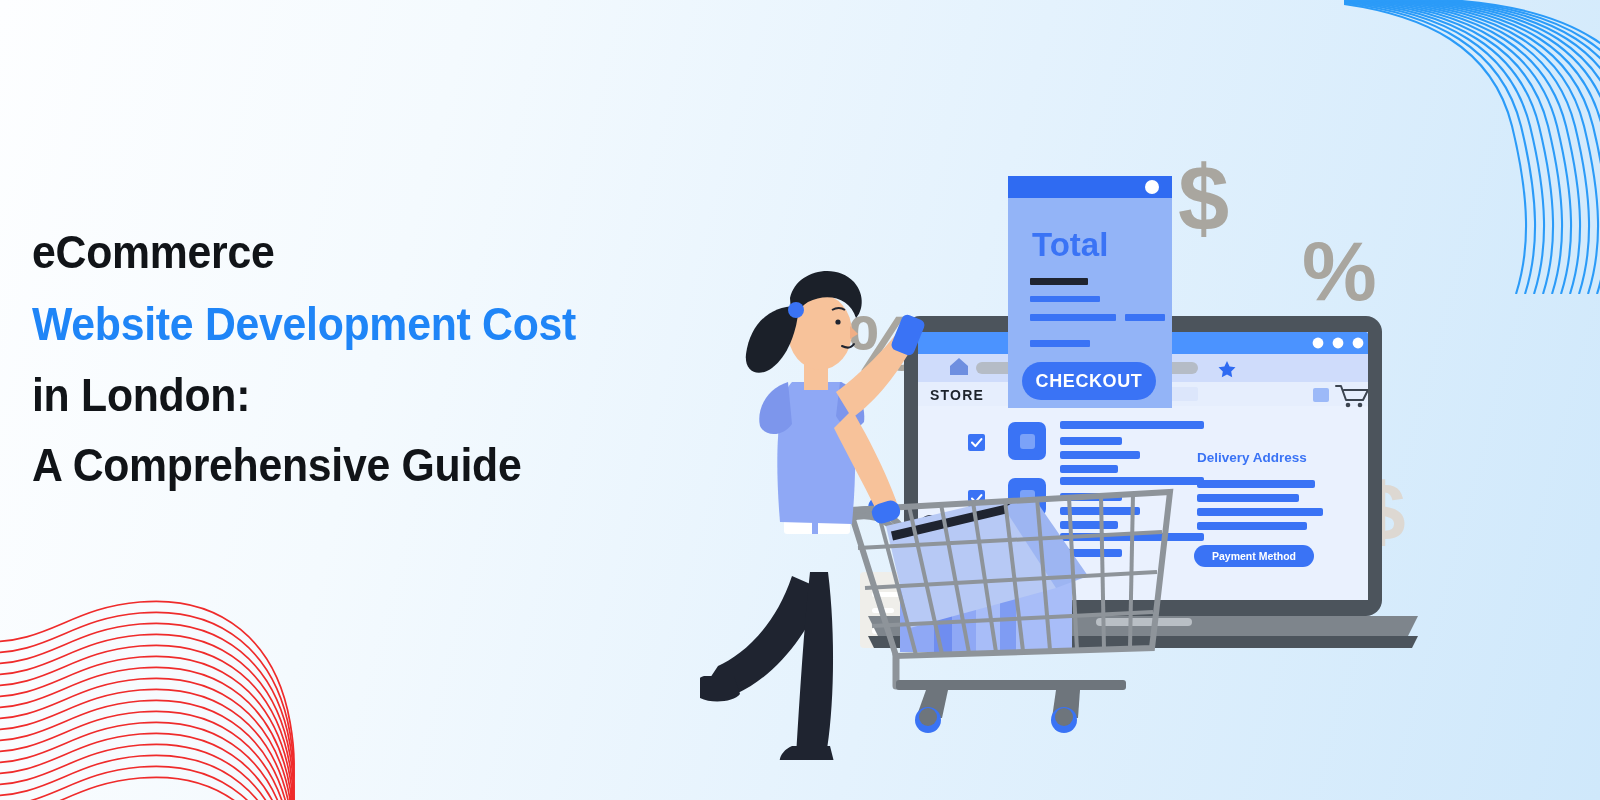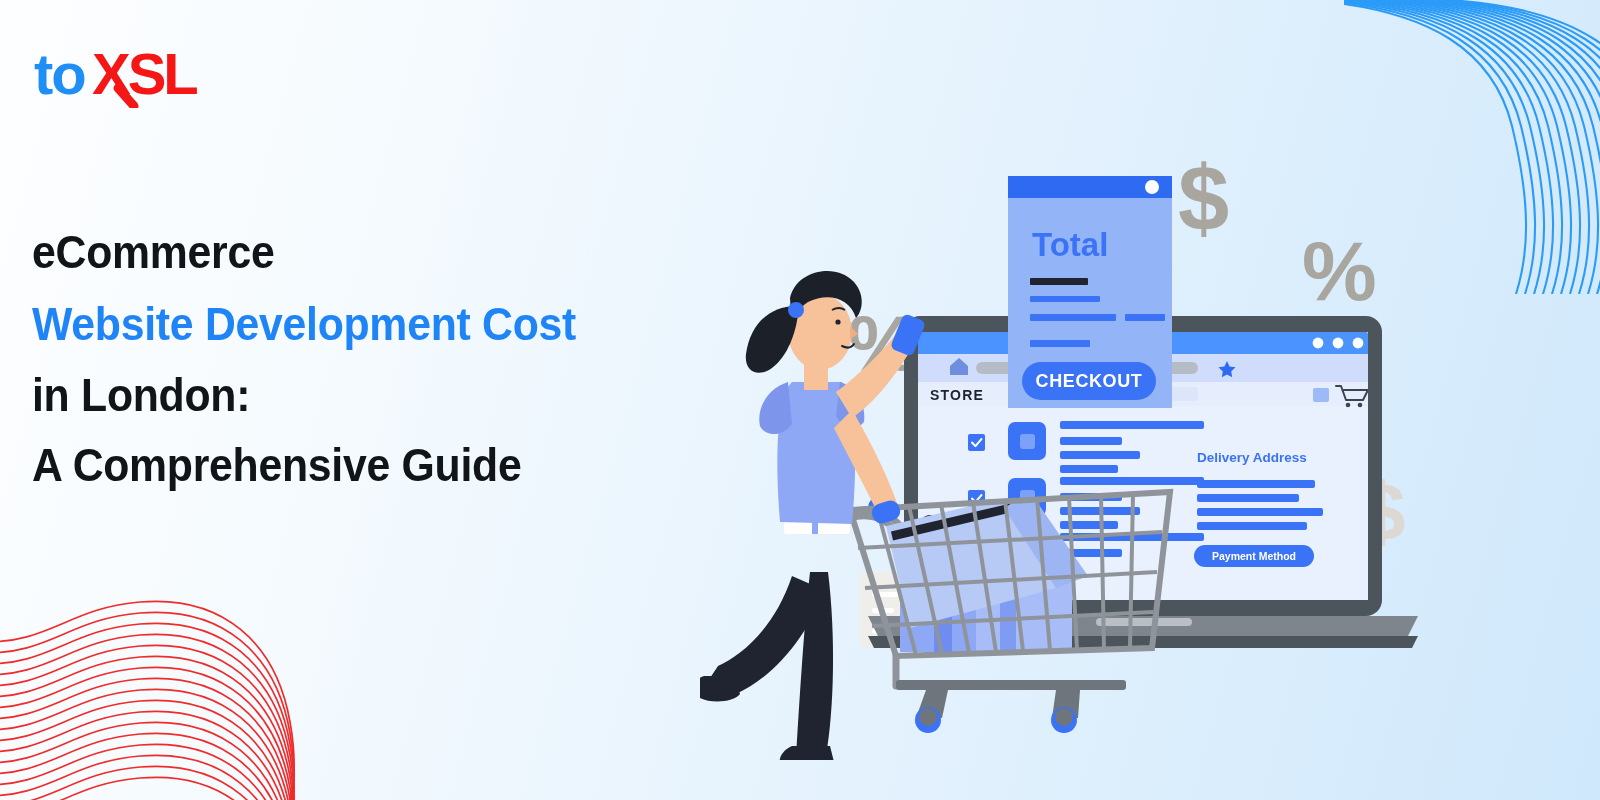--- a/index.html
+++ b/index.html
@@ -105,30 +105,20 @@
         <use href="#bl-wave" y="121"></use>
         <use href="#bl-wave" y="132"></use>
         <use href="#bl-wave" y="143"></use>
         <use href="#bl-wave" y="154"></use>
         <use href="#bl-wave" y="165"></use>
         <use href="#bl-wave" y="176"></use>
       </g>
     </svg>
   </div>
 
-  <div class="logo">
-    <svg width="200" height="64" viewBox="0 0 200 64">
-
-      <text x="0" y="50" font-family="Liberation Sans, sans-serif" font-weight="700" font-size="58" fill="#1f8ff5" letter-spacing="-2">to</text>
-
-      <text x="58" y="50" font-family="Liberation Sans, sans-serif" font-weight="700" font-size="58" fill="#f51616" letter-spacing="-3">XSL</text>
-
-      <path d="M 84 44 L 100 62" stroke="#f51616" stroke-width="9" stroke-linecap="round" fill="none"></path>
-    </svg>
-  </div>
 
   <div class="headline">
     <span class="ln">eCommerce</span>
     <span class="ln accent">Website Development Cost</span>
     <span class="ln tight">in London:</span>
     <span class="ln tight">A Comprehensive Guide</span>
   </div>
 
   <div class="illus">
     <svg width="760" height="640" viewBox="0 0 760 640">

